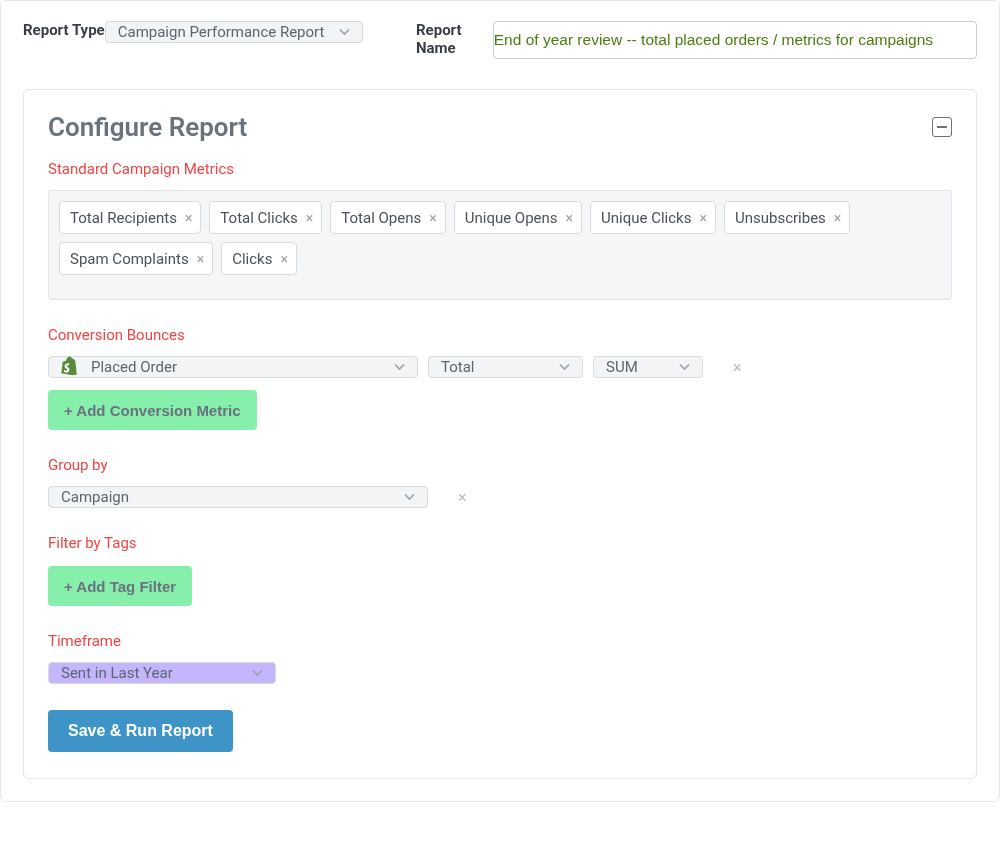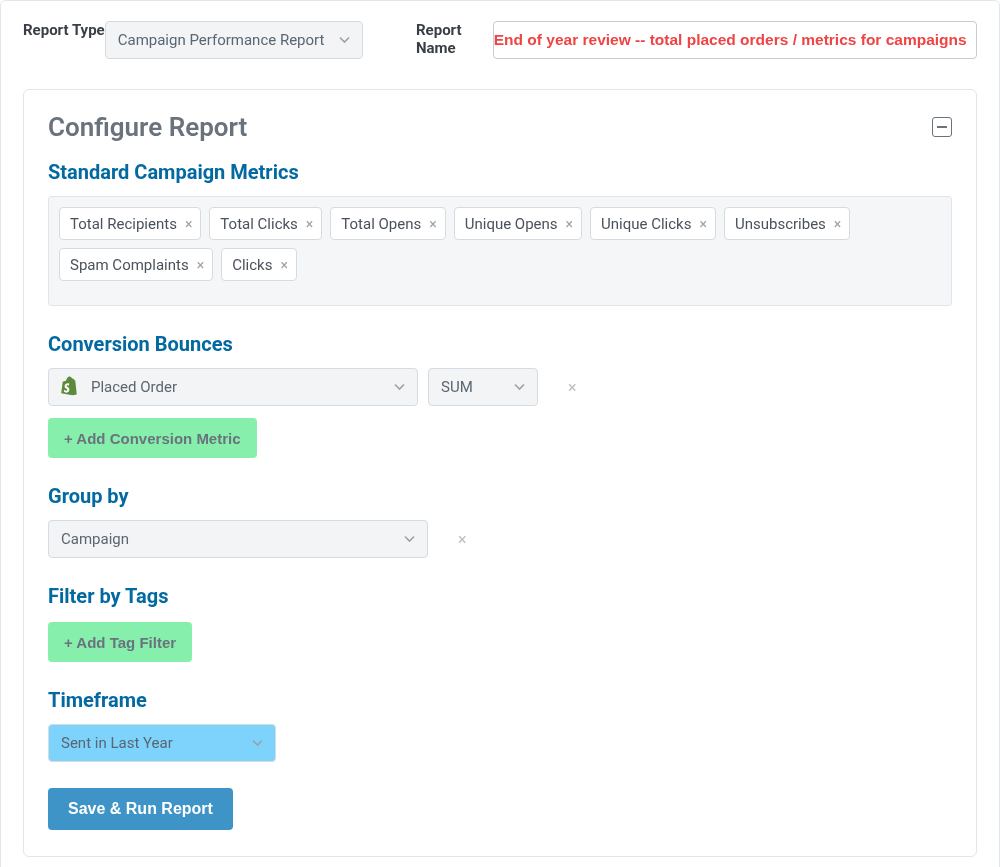--- a/index.html
+++ b/index.html
@@ -30,21 +30,21 @@
   .top-col.type { flex: 0 0 365px; }
   .top-col.name { flex: 1 1 auto; }
   .field-label {
     font-weight: 700;
     font-size: 15px;
     color: #3a3f45;
     margin-bottom: 10px;
   }
   .select {
     position: relative;
-    height: 38px;
+    height: 22px;
     background: #f2f4f6;
     border: 1px solid #d6dbe0;
     border-radius: 4px;
     display: flex;
     align-items: center;
     padding: 0 38px 0 12px;
     color: #5a6672;
     font-size: 15px;
     cursor: pointer;
   }
@@ -54,24 +54,23 @@
     top: 50%;
     transform: translateY(-50%);
   }
   .caret svg { display: block; }
   .text-input {
     height: 38px;
     background: #ffffff;
     border: 1px solid #c7ccd2;
     border-radius: 4px;
     padding: 0 0;
-    color: #ef4444;
+    color: #4d7c0f;
     font-size: 15.5px;
     width: 100%;
-    font-weight: bold;
   }
   .config-card {
     margin-top: 22px;
     border: 1px solid #e2e6ea;
     border-radius: 6px;
     padding: 22px 24px 26px 24px;
   }
   .config-header {
     display: flex;
     justify-content: space-between;
@@ -92,23 +91,23 @@
     align-items: center;
     justify-content: center;
     cursor: pointer;
   }
   .collapse-btn .bar {
     width: 10px;
     height: 1.5px;
     background: #6a737d;
   }
   .section-label {
-    font-weight: 700;
-    font-size: 20px;
-    color: #0369a1;
+    font-weight: 400;
+    font-size: 15px;
+    color: #ef4444;
     margin-bottom: 12px;
   }
   .chips-well {
     background: #f4f6f8;
     border: 1px solid #e2e6ea;
     border-radius: 3px;
     padding: 10px 10px 24px 10px;
     display: flex;
     flex-wrap: wrap;
     gap: 8px;
@@ -168,21 +167,21 @@
     border-radius: 4px;
     color: #6a737d;
     font-weight: 700;
     font-size: 15px;
     cursor: pointer;
     margin-top: 12px;
   }
   .select.groupby { flex: 0 0 380px; }
   .select.timeframe {
     width: 228px;
-    background: #7dd3fc;
+    background: #c4b5fd;
   }
   .primary-btn {
     display: inline-flex;
     align-items: center;
     height: 42px;
     padding: 0 20px;
     background: #3e94c7;
     border: none;
     border-radius: 4px;
     color: #ffffff;
@@ -271,20 +270,28 @@
               <path fill="#ffffff" d="M12.4 8.8c0 0-0.8-0.4-1.8-0.4-2.6 0-3.9 1.6-3.9 3.7 0 2.9 3.1 2.7 3.1 4.4 0 0.4-0.3 0.9-1 0.9-1.1 0-2.4-1.1-2.4-1.1l-0.7 2.1c0 0 1.3 1.4 3.4 1.4 2 0 3.4-1.5 3.4-3.7 0-3.1-3.3-3.1-3.3-4.5 0-0.2 0.1-0.8 1-0.8 0.9 0 1.7 0.4 1.7 0.4L12.4 8.8z" opacity="0.95"></path>
             </svg>
           </span>
           <span>Placed Order</span>
           <span class="caret">
               <svg width="11" height="7" viewBox="0 0 11 7">
                 <path d="M1 1 L5.5 5.5 L10 1" fill="none" stroke="#9aa3ac" stroke-width="1.6"></path>
               </svg>
             </span>
         </div>
+        <div class="select metric-total">
+          <span>Total</span>
+          <span class="caret">
+              <svg width="11" height="7" viewBox="0 0 11 7">
+                <path d="M1 1 L5.5 5.5 L10 1" fill="none" stroke="#9aa3ac" stroke-width="1.6"></path>
+              </svg>
+            </span>
+        </div>
         <div class="select metric-agg">
           <span>SUM</span>
           <span class="caret">
               <svg width="11" height="7" viewBox="0 0 11 7">
                 <path d="M1 1 L5.5 5.5 L10 1" fill="none" stroke="#9aa3ac" stroke-width="1.6"></path>
               </svg>
             </span>
         </div>
         <span class="remove-row">×</span>
       </div>

